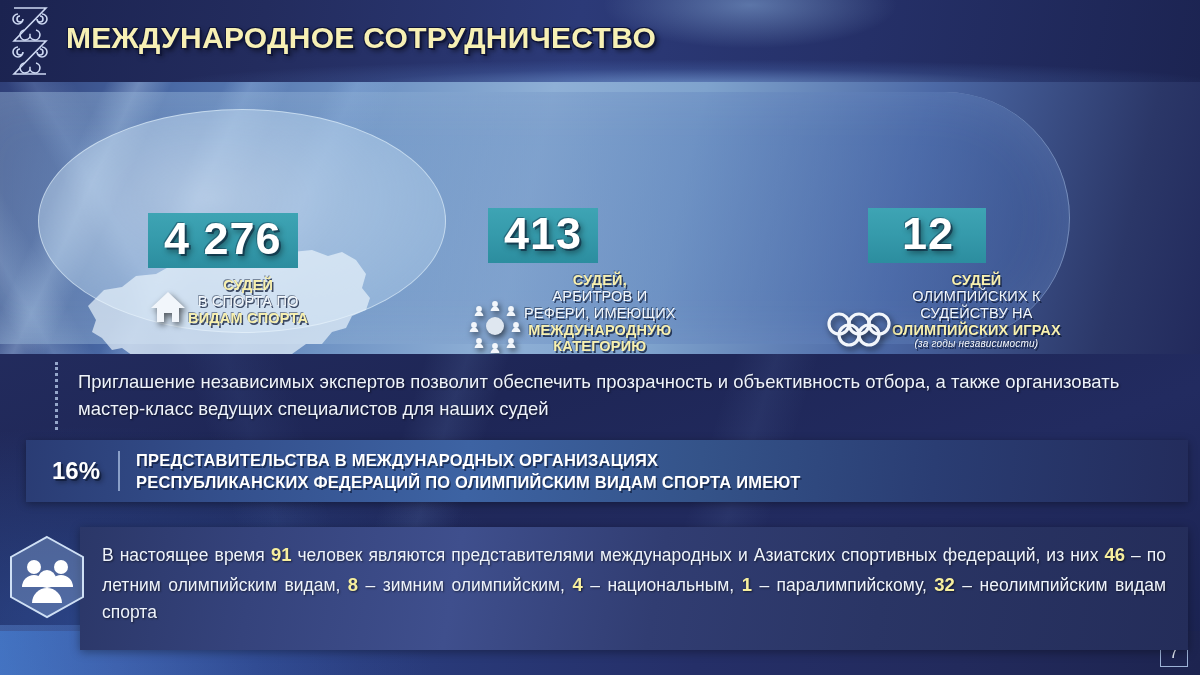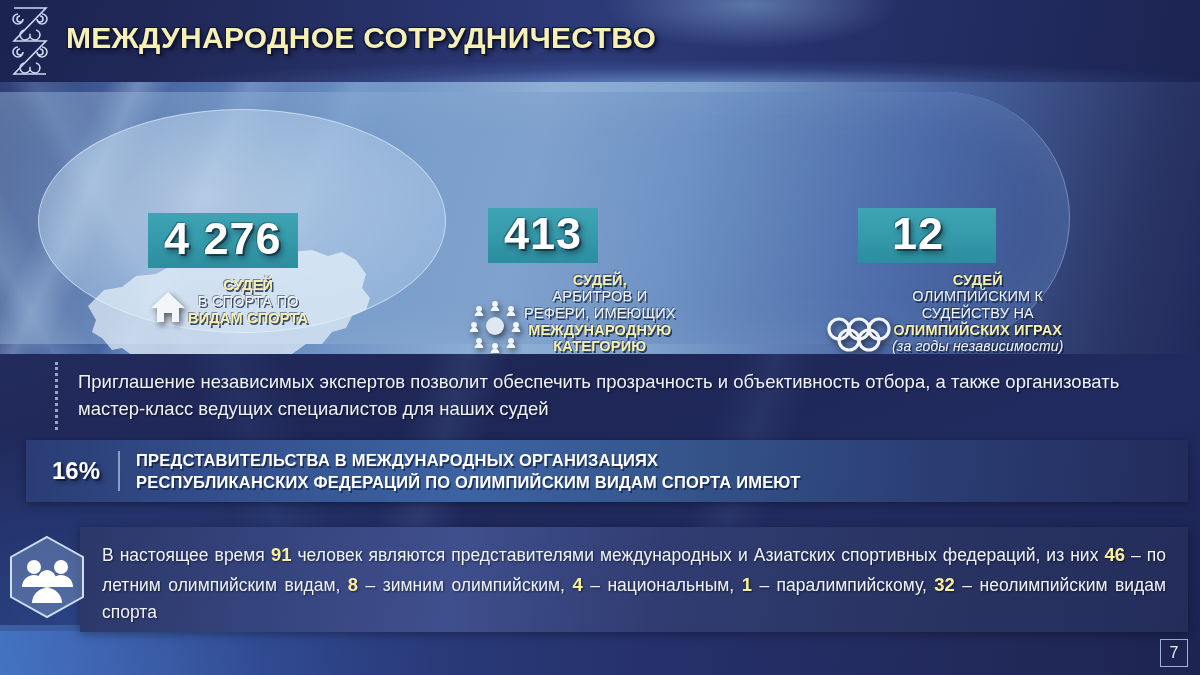--- a/index.html
+++ b/index.html
@@ -109,21 +109,21 @@
   .statbody { display: flex; align-items: flex-end; margin-top: 9px; }
   .staticon { flex: 0 0 auto; filter: drop-shadow(2px 3px 3px rgba(0,0,0,0.6)); }
   .captions { text-align: center; line-height: 1.15; }
   .cap {
     font-size: 14.5px; letter-spacing: 0.2px;
     text-shadow: 1.5px 1.5px 0 rgba(12,24,52,0.75), -0.8px -0.8px 0 rgba(12,24,52,0.45);
     white-space: nowrap;
   }
   .cap.y { color: #f8f0ae; font-weight: bold; }
   .cap.w { color: #f3f7fb; font-weight: normal; }
-  .cap.i { color: #f5f8fc; font-style: italic; font-weight: normal; font-size: 14px; }
+  .cap.i { color: #f5f8fc; font-style: italic; font-weight: normal; font-size: 10px; }
 
   
   .note {
     position: absolute; left: 55px; top: 362px; width: 1120px; height: 68px;
     padding-left: 20px; z-index: 5;
     border-left: 3px dotted rgba(190,210,240,0.75);
     display: flex; align-items: center;
   }
   .note p {
     font-size: 18.5px; color: #eef3fb; line-height: 1.45;
@@ -141,21 +141,21 @@
     font-size: 24px; font-weight: bold; color: #ffffff; padding: 0 18px 0 12px;
     text-shadow: 2px 2px 0 rgba(10,22,48,0.6), 3px 3px 5px rgba(0,0,0,0.45);
     line-height: 1;
   }
   .pctbar .divider { width: 2px; height: 40px; background: rgba(200,220,248,0.6); margin-right: 16px; }
   .pctbar .pcttext { font-size: 16.5px; font-weight: bold; color: #ffffff; line-height: 1.35; letter-spacing: 0.2px;
     text-shadow: 1.5px 1.5px 0 rgba(10,22,48,0.6); }
 
   
   .bottombox {
-    position: absolute; left: 80px; top: 527px; width: 1108px; height: 105px; z-index: 5;
+    position: absolute; left: 80px; top: 527px; width: 1108px; height: 123px; z-index: 5;
     background: linear-gradient(100deg, #2b3768 0%, #35437c 16%, #3f4f8d 34%, #313d72 52%, #2a3565 72%, #242d5a 100%);
     padding: 13px 22px 13px 22px;
     box-shadow: 0 2px 9px rgba(0,0,0,0.35);
   }
   .bottombox p {
     font-size: 17.5px; color: #eef3fb; line-height: 1.58; text-align: justify;
     text-shadow: 1px 1px 2px rgba(0,0,0,0.55);
   }
   .bottombox b { color: #f7ef9e; font-weight: bold; font-size: 18.5px; }
   .hexbadge { position: absolute; left: 6px; top: 533px; width: 82px; height: 88px; z-index: 6; }
@@ -268,36 +268,36 @@
           <div class="cap y">СУДЕЙ,</div>
           <div class="cap w">АРБИТРОВ И</div>
           <div class="cap w">РЕФЕРИ, ИМЕЮЩИХ</div>
           <div class="cap y">МЕЖДУНАРОДНУЮ</div>
           <div class="cap y">КАТЕГОРИЮ</div>
         </div>
       </div>
     </div>
 
     <div class="stat" style="left:826px; top:126px;">
-      <div class="chip" style="margin-left:32px; padding-left:34px; padding-right:52px;">
+      <div class="chip" style="margin-left:42px; padding-left:34px; padding-right:32px;">
         <span>12</span>
       </div>
       <div class="statbody">
         <svg class="staticon" width="66" height="40" viewBox="0 0 66 40">
           <g fill="none" stroke="#f2f6fb" stroke-width="3.2">
             <circle cx="13" cy="14" r="10"></circle>
             <circle cx="33" cy="14" r="10"></circle>
             <circle cx="53" cy="14" r="10"></circle>
             <circle cx="23" cy="25" r="10"></circle>
             <circle cx="43" cy="25" r="10"></circle>
           </g>
         </svg>
         <div class="captions">
           <div class="cap y">СУДЕЙ</div>
-          <div class="cap w">ОЛИМПИЙСКИМ К</div>
+          <div class="cap w">ОЛИМПИЙСКИХ К</div>
           <div class="cap w">СУДЕЙСТВУ НА</div>
           <div class="cap y">ОЛИМПИЙСКИХ ИГРАХ</div>
           <div class="cap i">(за годы независимости)</div>
         </div>
       </div>
     </div>
   </div>
 
   <div class="note">
     <p>Приглашение независимых экспертов позволит обеспечить прозрачность и объективность отбора, а также организовать мастер-класс ведущих специалистов для наших судей</p>

